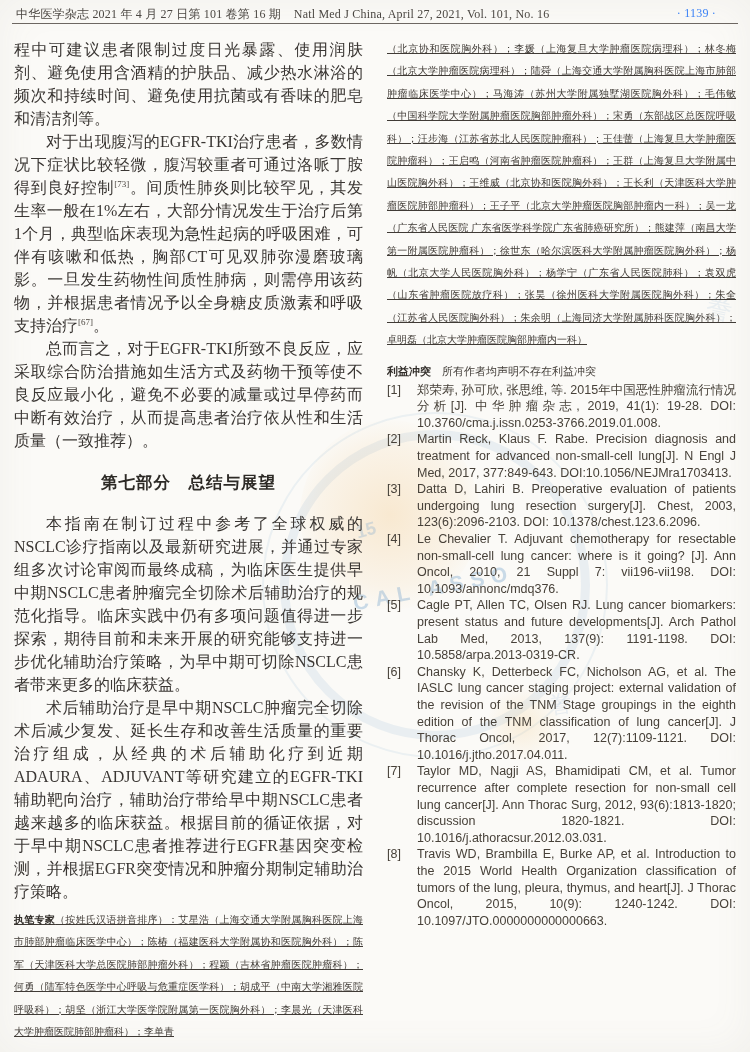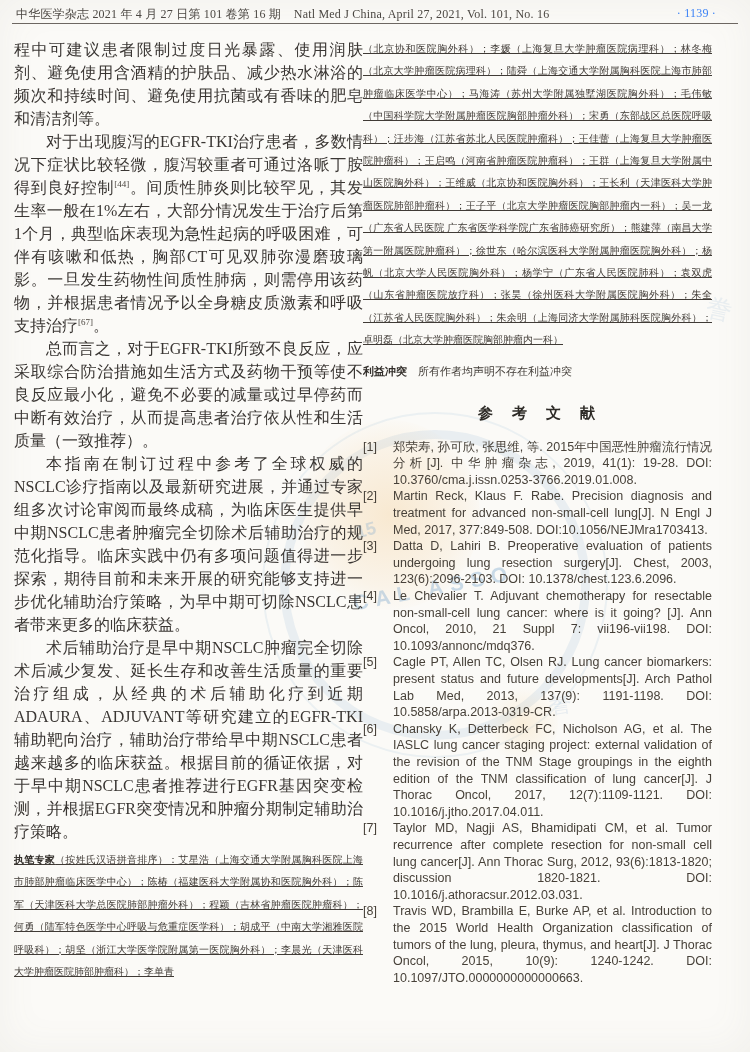--- a/index.html
+++ b/index.html
@@ -15,21 +15,21 @@
     position:absolute; top:6px; left:12px; right:12px; height:18px;
     border-bottom:1.5px solid #6d6762;
     display:flex; justify-content:space-between; align-items:flex-start;
     font-size:12px; color:#4b4742; letter-spacing:0.2px;
     padding:0 4px 3px 4px;
   }
   .header .pageno { color:#3b82f6; padding-right:18px; }
   
   .columns {
     position:absolute; top:38px; left:14px; right:14px; bottom:0;
-    display:flex; 
+    display:flex; gap:24px;
   }
   .col { width:349px; overflow:hidden; }
   .body-para {
     font-size:16px; line-height:23px; text-align:justify;
     color:#3a3633;
   }
   .indent { text-indent:2em; }
   sup.refmark { font-size:9px; color:#4a453f; vertical-align:super; line-height:0; }
   .section-heading {
     font-size:16.5px; font-weight:bold; text-align:center;
@@ -114,45 +114,45 @@
       <span>&nbsp;&nbsp;</span>
       <span>Natl Med J China, April 27, 2021, Vol. 101, No. 16</span>
     </span>
     <span class="pageno">· 1139 ·</span>
   </div>
 
   <div class="columns">
 
     <div class="col">
       <p class="body-para">程中可建议患者限制过度日光暴露、使用润肤剂、避免使用含酒精的护肤品、减少热水淋浴的频次和持续时间、避免使用抗菌或有香味的肥皂和清洁剂等。</p>
-      <p class="body-para indent"><span>对于出现腹泻的EGFR-TKI治疗患者，多数情况下症状比较轻微，腹泻较重者可通过洛哌丁胺得到良好控制</span><sup class="refmark">[44]</sup><span>。间质性肺炎则比较罕见，其发生率一般在1%左右，大部分情况发生于治疗后第1个月，典型临床表现为急性起病的呼吸困难，可伴有咳嗽和低热，胸部CT可见双肺弥漫磨玻璃影。一旦发生药物性间质性肺病，则需停用该药物，并根据患者情况予以全身糖皮质激素和呼吸支持治疗</span><sup class="refmark">[67]</sup><span>。</span></p>
+      <p class="body-para indent"><span>对于出现腹泻的EGFR-TKI治疗患者，多数情况下症状比较轻微，腹泻较重者可通过洛哌丁胺得到良好控制</span><sup class="refmark">[73]</sup><span>。间质性肺炎则比较罕见，其发生率一般在1%左右，大部分情况发生于治疗后第1个月，典型临床表现为急性起病的呼吸困难，可伴有咳嗽和低热，胸部CT可见双肺弥漫磨玻璃影。一旦发生药物性间质性肺病，则需停用该药物，并根据患者情况予以全身糖皮质激素和呼吸支持治疗</span><sup class="refmark">[67]</sup><span>。</span></p>
       <p class="body-para indent">总而言之，对于EGFR-TKI所致不良反应，应采取综合防治措施如生活方式及药物干预等使不良反应最小化，避免不必要的减量或过早停药而中断有效治疗，从而提高患者治疗依从性和生活质量（一致推荐）。</p>
 
+      <h2 class="section-heading">第七部分　总结与展望</h2>
 
       <p class="body-para indent">本指南在制订过程中参考了全球权威的NSCLC诊疗指南以及最新研究进展，并通过专家组多次讨论审阅而最终成稿，为临床医生提供早中期NSCLC患者肿瘤完全切除术后辅助治疗的规范化指导。临床实践中仍有多项问题值得进一步探索，期待目前和未来开展的研究能够支持进一步优化辅助治疗策略，为早中期可切除NSCLC患者带来更多的临床获益。</p>
       <p class="body-para indent">术后辅助治疗是早中期NSCLC肿瘤完全切除术后减少复发、延长生存和改善生活质量的重要治疗组成，从经典的术后辅助化疗到近期ADAURA、ADJUVANT等研究建立的EGFR-TKI辅助靶向治疗，辅助治疗带给早中期NSCLC患者越来越多的临床获益。根据目前的循证依据，对于早中期NSCLC患者推荐进行EGFR基因突变检测，并根据EGFR突变情况和肿瘤分期制定辅助治疗策略。</p>
 
       <p class="experts"><span class="bold-label">执笔专家</span><span>（按姓氏汉语拼音排序）：艾星浩（上海交通大学附属胸科医院上海市肺部肿瘤临床医学中心）；陈椿（福建医科大学附属协和医院胸外科）；陈军（天津医科大学总医院肺部肿瘤外科）；程颖（吉林省肿瘤医院肿瘤科）；何勇（陆军特色医学中心呼吸与危重症医学科）；胡成平（中南大学湘雅医院呼吸科）；胡坚（浙江大学医学院附属第一医院胸外科）；李晨光（天津医科大学肿瘤医院肺部肿瘤科）；李单青</span></p>
     </div>
 
     <div class="col">
       <p class="experts" style="margin-top:0">（北京协和医院胸外科）；李媛（上海复旦大学肿瘤医院病理科）；林冬梅（北京大学肿瘤医院病理科）；陆舜（上海交通大学附属胸科医院上海市肺部肿瘤临床医学中心）；马海涛（苏州大学附属独墅湖医院胸外科）；毛伟敏（中国科学院大学附属肿瘤医院胸部肿瘤外科）；宋勇（东部战区总医院呼吸科）；汪步海（江苏省苏北人民医院肿瘤科）；王佳蕾（上海复旦大学肿瘤医院肿瘤科）；王启鸣（河南省肿瘤医院肿瘤科）；王群（上海复旦大学附属中山医院胸外科）；王维威（北京协和医院胸外科）；王长利（天津医科大学肿瘤医院肺部肿瘤科）；王子平（北京大学肿瘤医院胸部肿瘤内一科）；吴一龙（广东省人民医院 广东省医学科学院广东省肺癌研究所）；熊建萍（南昌大学第一附属医院肿瘤科）；徐世东（哈尔滨医科大学附属肿瘤医院胸外科）；杨帆（北京大学人民医院胸外科）；杨学宁（广东省人民医院肺科）；袁双虎（山东省肿瘤医院放疗科）；张昊（徐州医科大学附属医院胸外科）；朱全（江苏省人民医院胸外科）；朱余明（上海同济大学附属肺科医院胸外科）；卓明磊（北京大学肿瘤医院胸部肿瘤内一科）</p>
 
       <p class="coi-line"><span class="bold-label">利益冲突</span><span>所有作者均声明不存在利益冲突</span></p>
 
-      <h2 class="refs-heading">参　考　文　献</h2>
 
       <div>
           <div class="ref-item">
             <span class="ref-num">[1]</span>
             <span class="ref-text">郑荣寿, 孙可欣, 张思维, 等. 2015年中国恶性肿瘤流行情况分析[J]. 中华肿瘤杂志, 2019, 41(1): 19-28. DOI: 10.3760/cma.j.issn.0253-3766.2019.01.008.</span>
           </div>
           <div class="ref-item">
             <span class="ref-num">[2]</span>
-            <span class="ref-text">Martin Reck, Klaus F. Rabe. Precision diagnosis and treatment for advanced non-small-cell lung[J]. N Engl J Med, 2017, 377:849-508. DOI:10.1056/NEJMra1703413.</span>
+            <span class="ref-text">Martin Reck, Klaus F. Rabe. Precision diagnosis and treatment for advanced non-small-cell lung[J]. N Engl J Med, 2017, 377:849-643. DOI:10.1056/NEJMra1703413.</span>
           </div>
           <div class="ref-item">
             <span class="ref-num">[3]</span>
             <span class="ref-text">Datta D, Lahiri B. Preoperative evaluation of patients undergoing lung resection surgery[J]. Chest, 2003, 123(6):2096-2103. DOI: 10.1378/chest.123.6.2096.</span>
           </div>
           <div class="ref-item">
             <span class="ref-num">[4]</span>
             <span class="ref-text">Le Chevalier T. Adjuvant chemotherapy for resectable non-small-cell lung cancer: where is it going? [J]. Ann Oncol, 2010, 21 Suppl 7: vii196-vii198. DOI: 10.1093/annonc/mdq376.</span>
           </div>
           <div class="ref-item">

